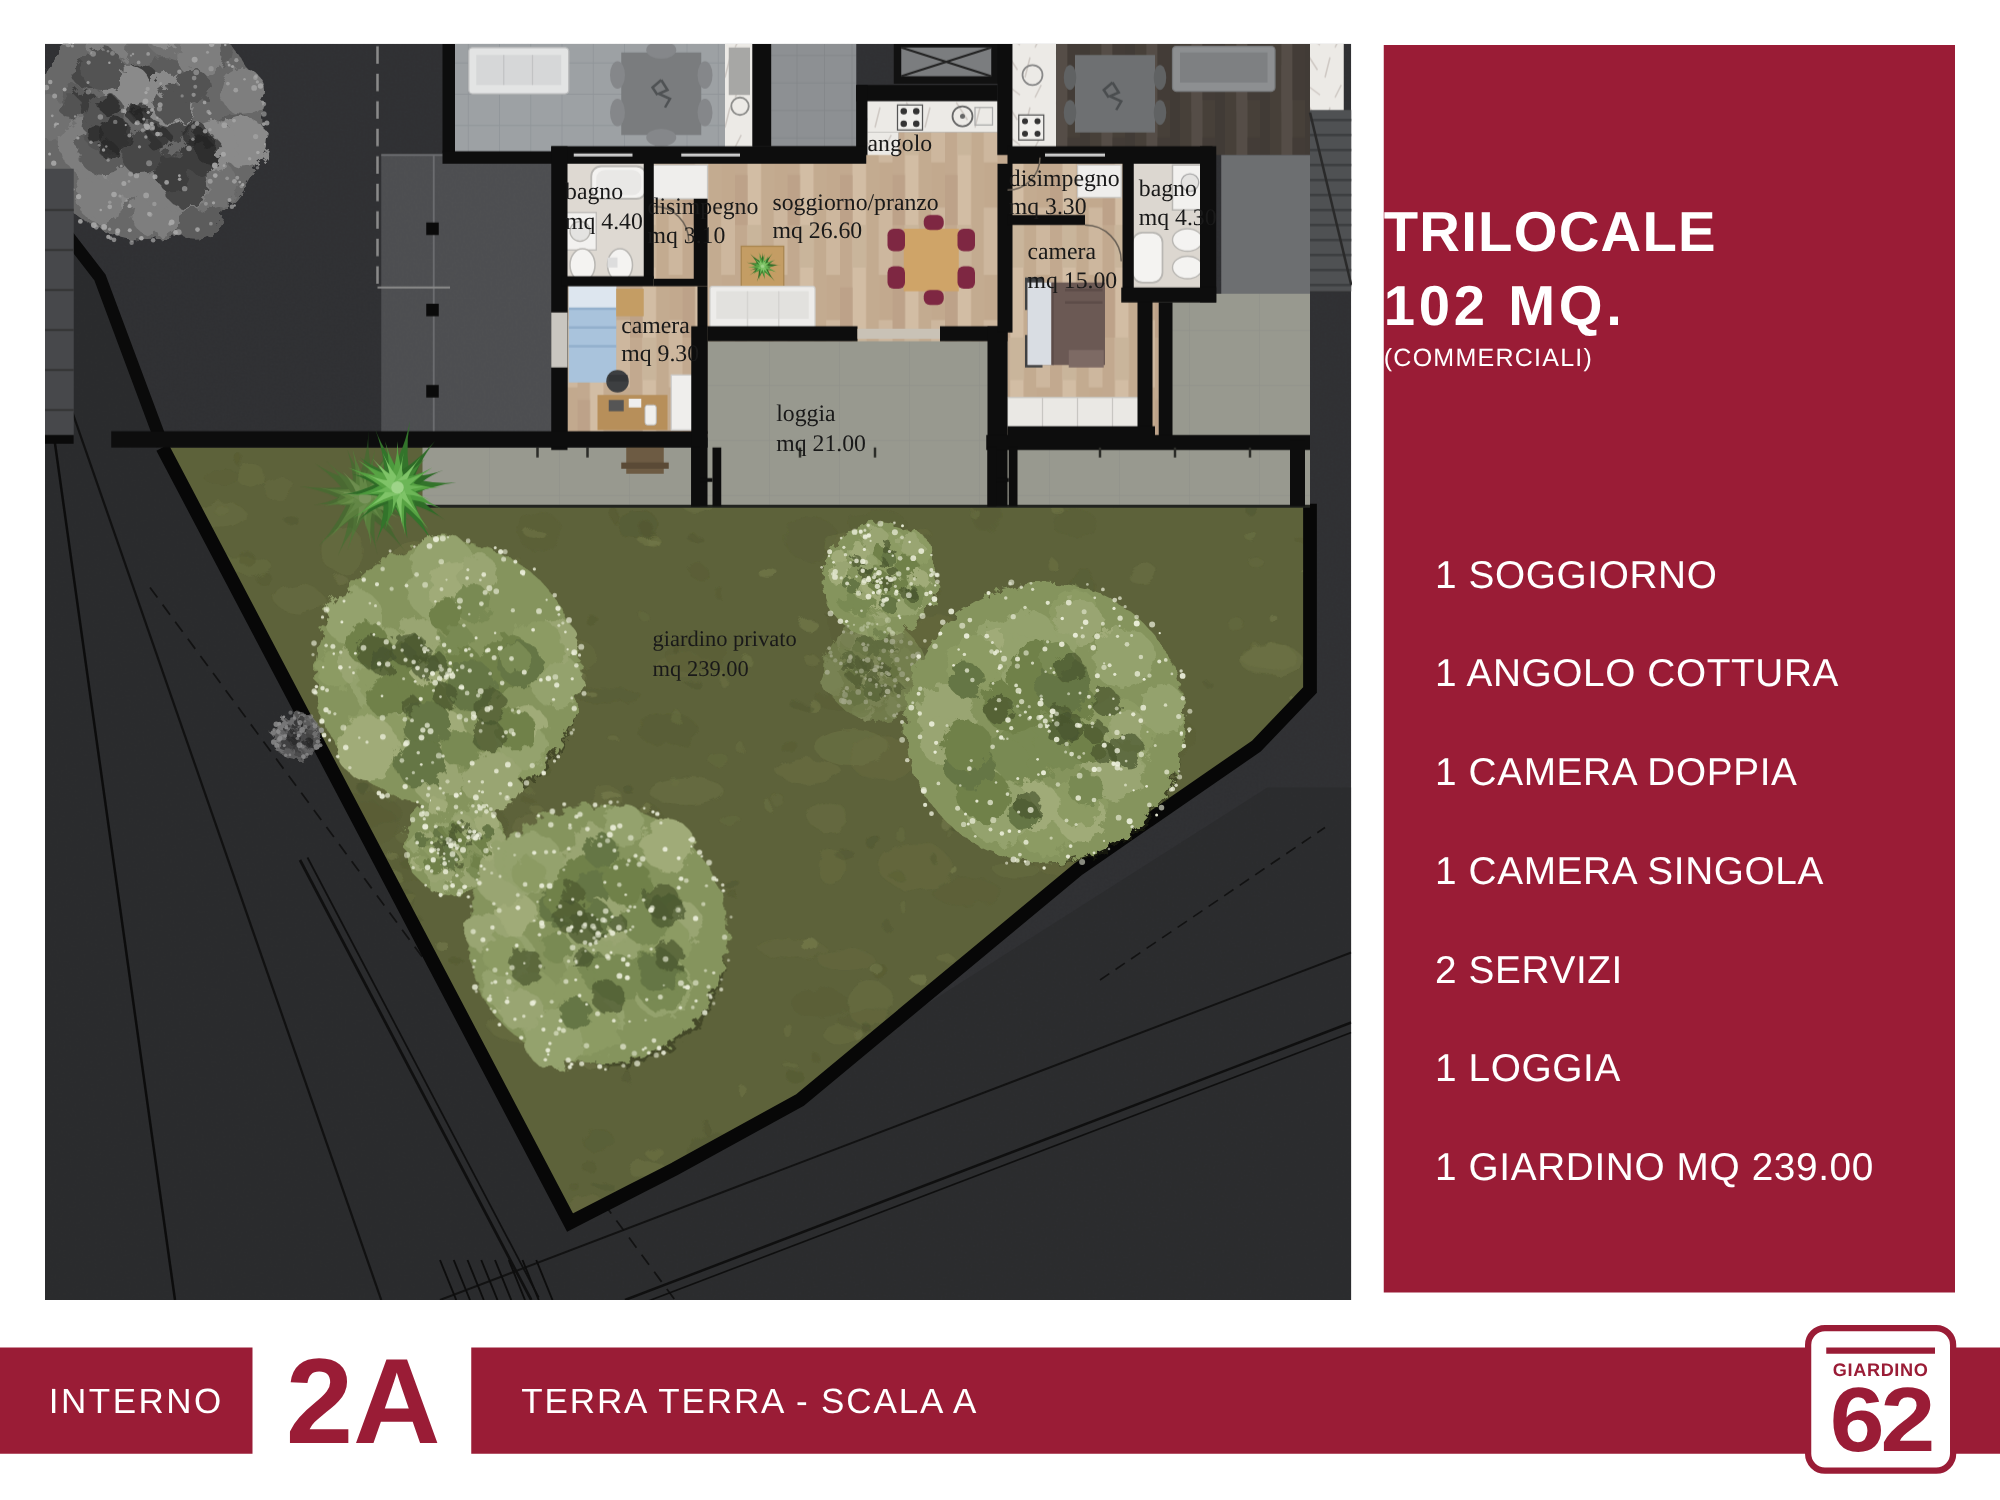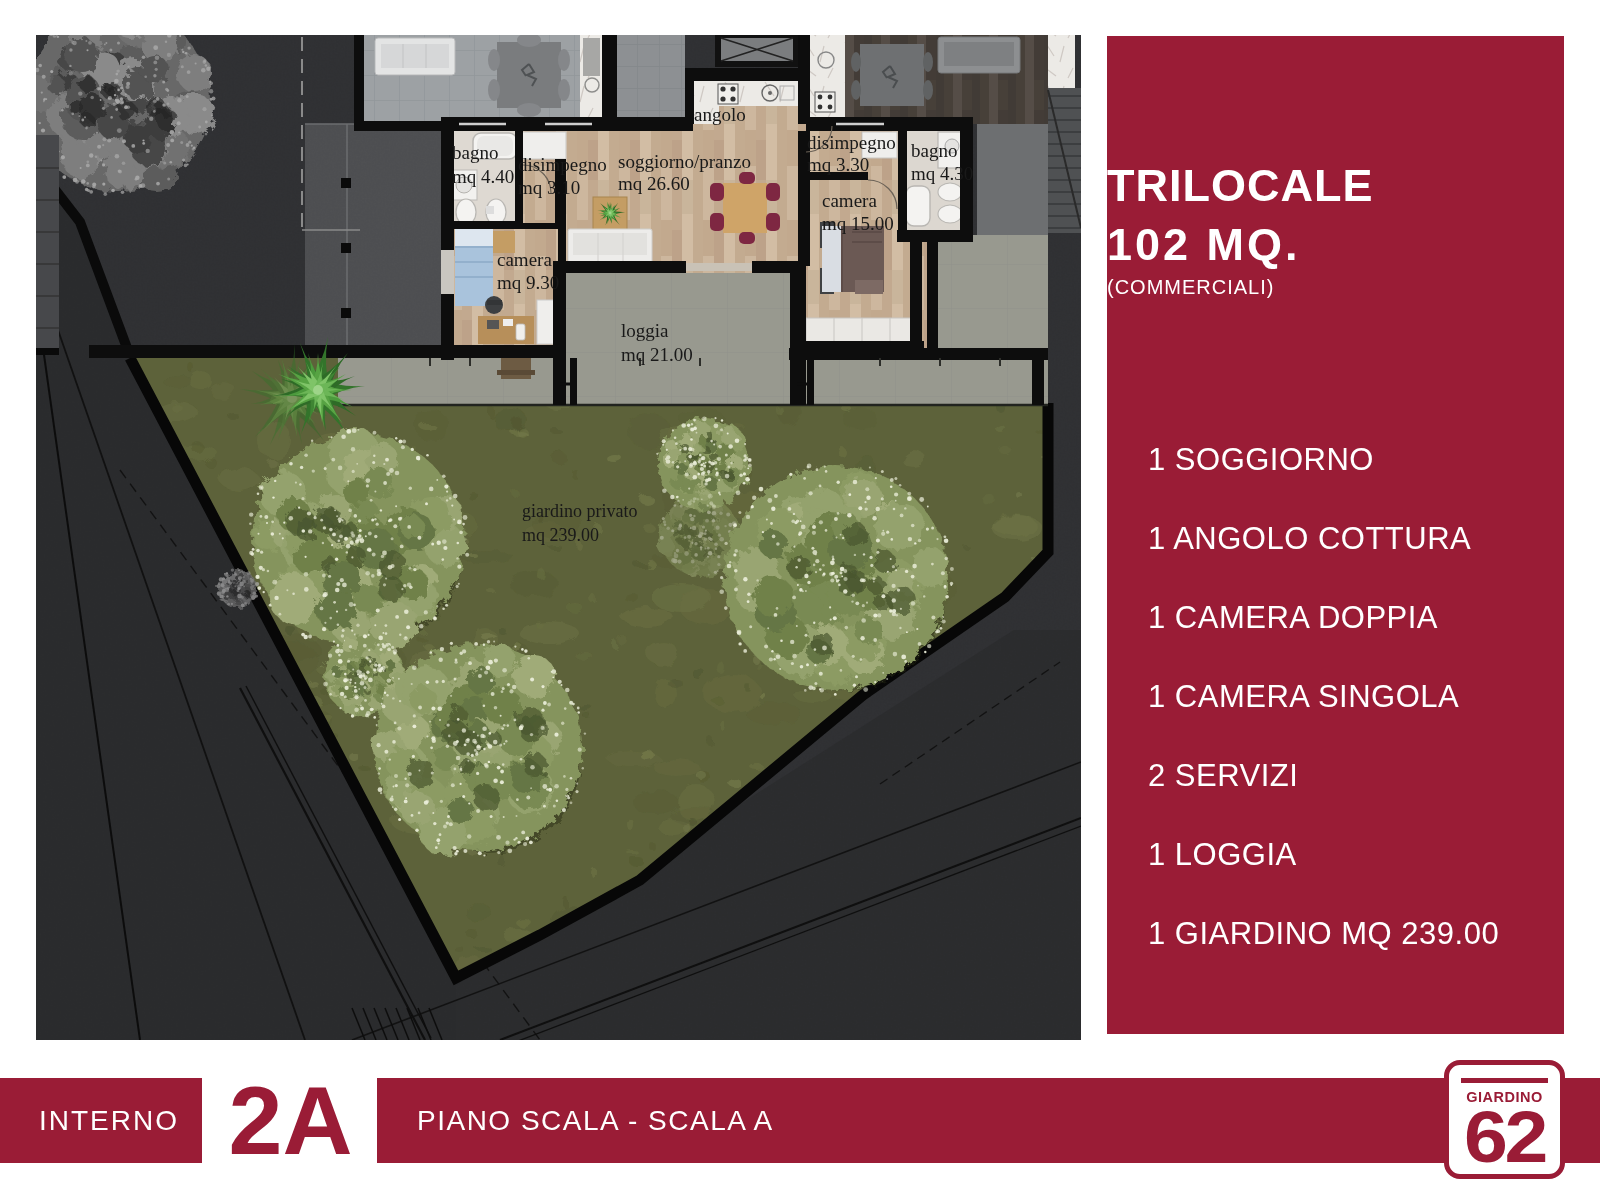--- a/index.html
+++ b/index.html
@@ -2677,19 +2677,19 @@
 <div class="abs" style="left:1107px;top:36px;width:457px;height:998px;background:#9a1c36;color:#fff">
   <div style="text-align:left;margin-top:120px;font-weight:bold;font-size:45px;letter-spacing:1px;line-height:59px">TRILOCALE<br><span style="letter-spacing:3px">102 MQ.</span></div>
   <div style="text-align:left;font-size:20px;letter-spacing:1px;margin-top:2px">(COMMERCIALI)</div>
   <div style="margin-left:41px;margin-top:121px;font-size:31px;line-height:79px;letter-spacing:0.5px">
     1 SOGGIORNO<br>1 ANGOLO COTTURA<br>1 CAMERA DOPPIA<br>1 CAMERA SINGOLA<br>2 SERVIZI<br>1 LOGGIA<br>1 GIARDINO MQ 239.00
   </div>
 </div>
 
 <div class="abs" style="left:0;top:1078px;width:202px;height:85px;background:#9a1c36;color:#fff;display:flex;align-items:center;justify-content:center;font-size:28px;letter-spacing:2px;padding-left:16px;box-sizing:border-box">INTERNO</div>
 <div class="abs" style="left:213px;top:1078px;width:155px;height:85px;color:#9a1c36;font-size:97px;display:flex;align-items:center;justify-content:center;font-weight:bold">2A</div>
-<div class="abs" style="left:377px;top:1078px;width:1223px;height:85px;background:#9a1c36;color:#fff;display:flex;align-items:center;font-size:28px;letter-spacing:1.5px;padding-left:40px;box-sizing:border-box">PIANO SCALA - SCALA A</div>
+<div class="abs" style="left:377px;top:1078px;width:1223px;height:85px;background:#9a1c36;color:#fff;display:flex;align-items:center;font-size:28px;letter-spacing:1.5px;padding-left:40px;box-sizing:border-box">TERRA TERRA - SCALA A</div>
 
 <div class="abs" style="left:1444px;top:1060px;width:121px;height:119px;background:#fff;border:5px solid #9a1c36;border-radius:16px;box-sizing:border-box">
   <div class="abs" style="left:12px;top:13px;width:87px;height:5px;background:#9a1c36"></div>
   <div class="abs" style="left:0;top:24px;width:111px;text-align:center;color:#9a1c36;font-weight:bold;font-size:14.5px;letter-spacing:0.5px">GIARDINO</div>
   <div class="abs" style="left:0;top:30px;width:111px;text-align:center;color:#9a1c36;font-weight:bold;font-size:73px;letter-spacing:-3px;transform:scaleX(1.08)">62</div>
 </div>
 
 </body></html>

